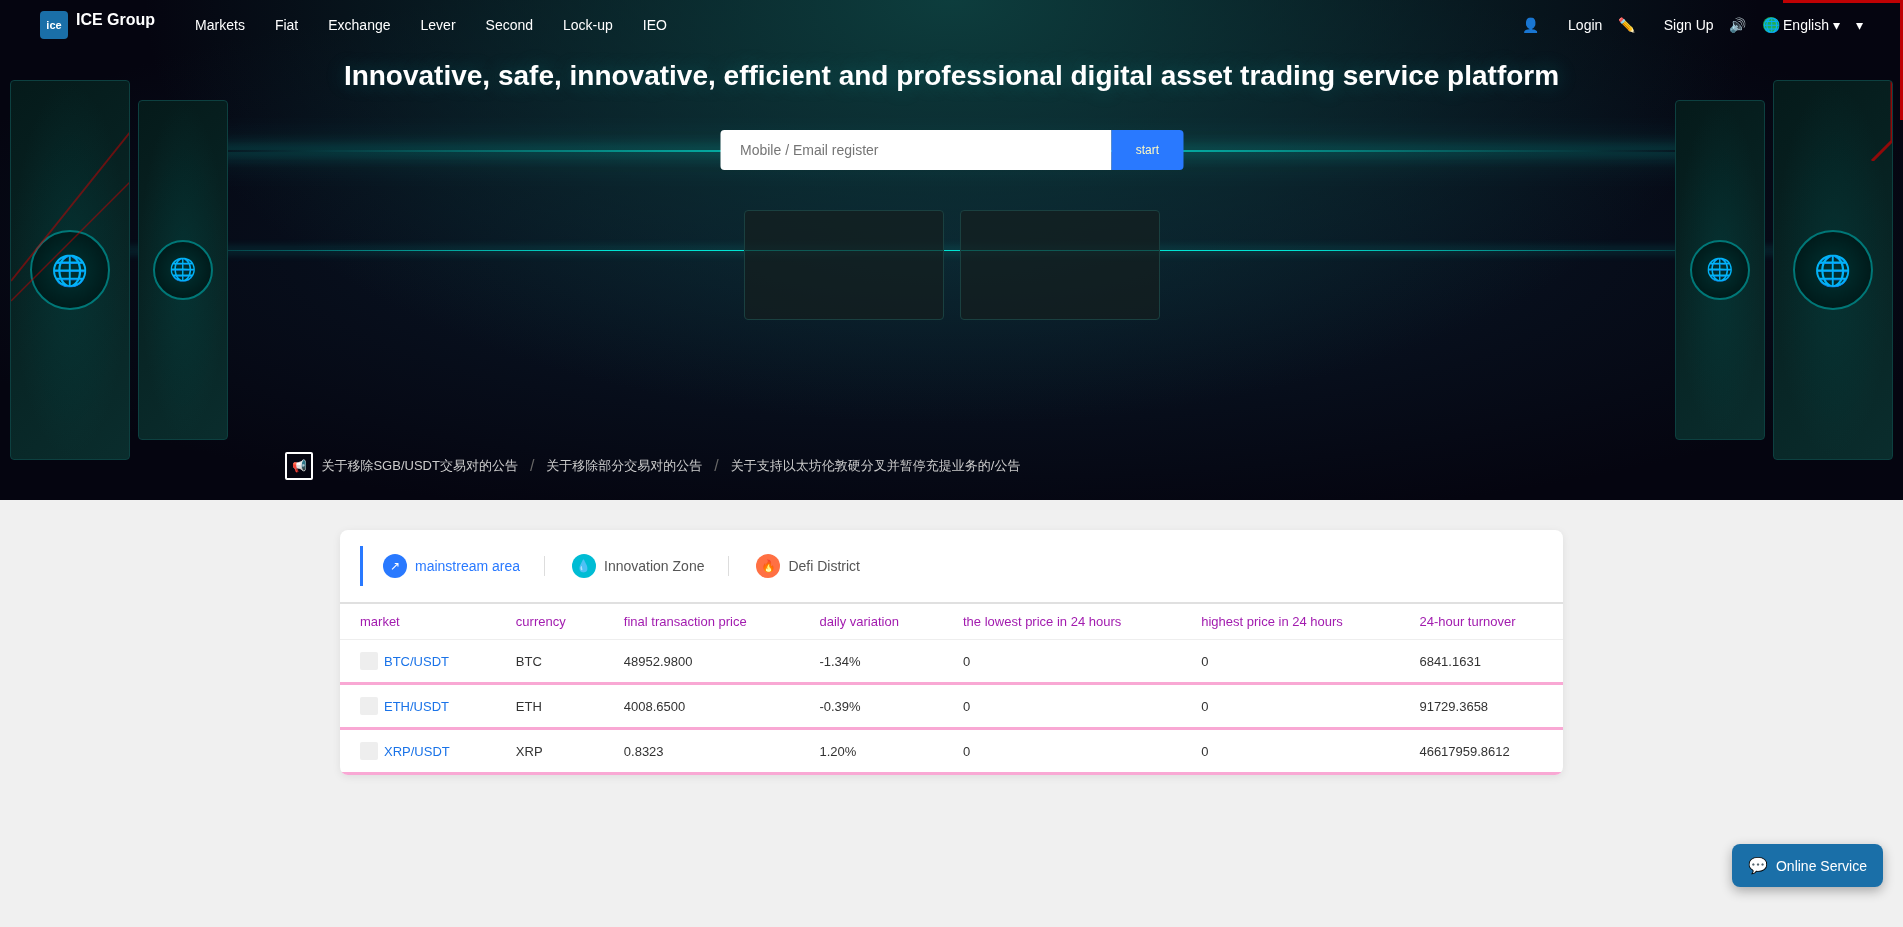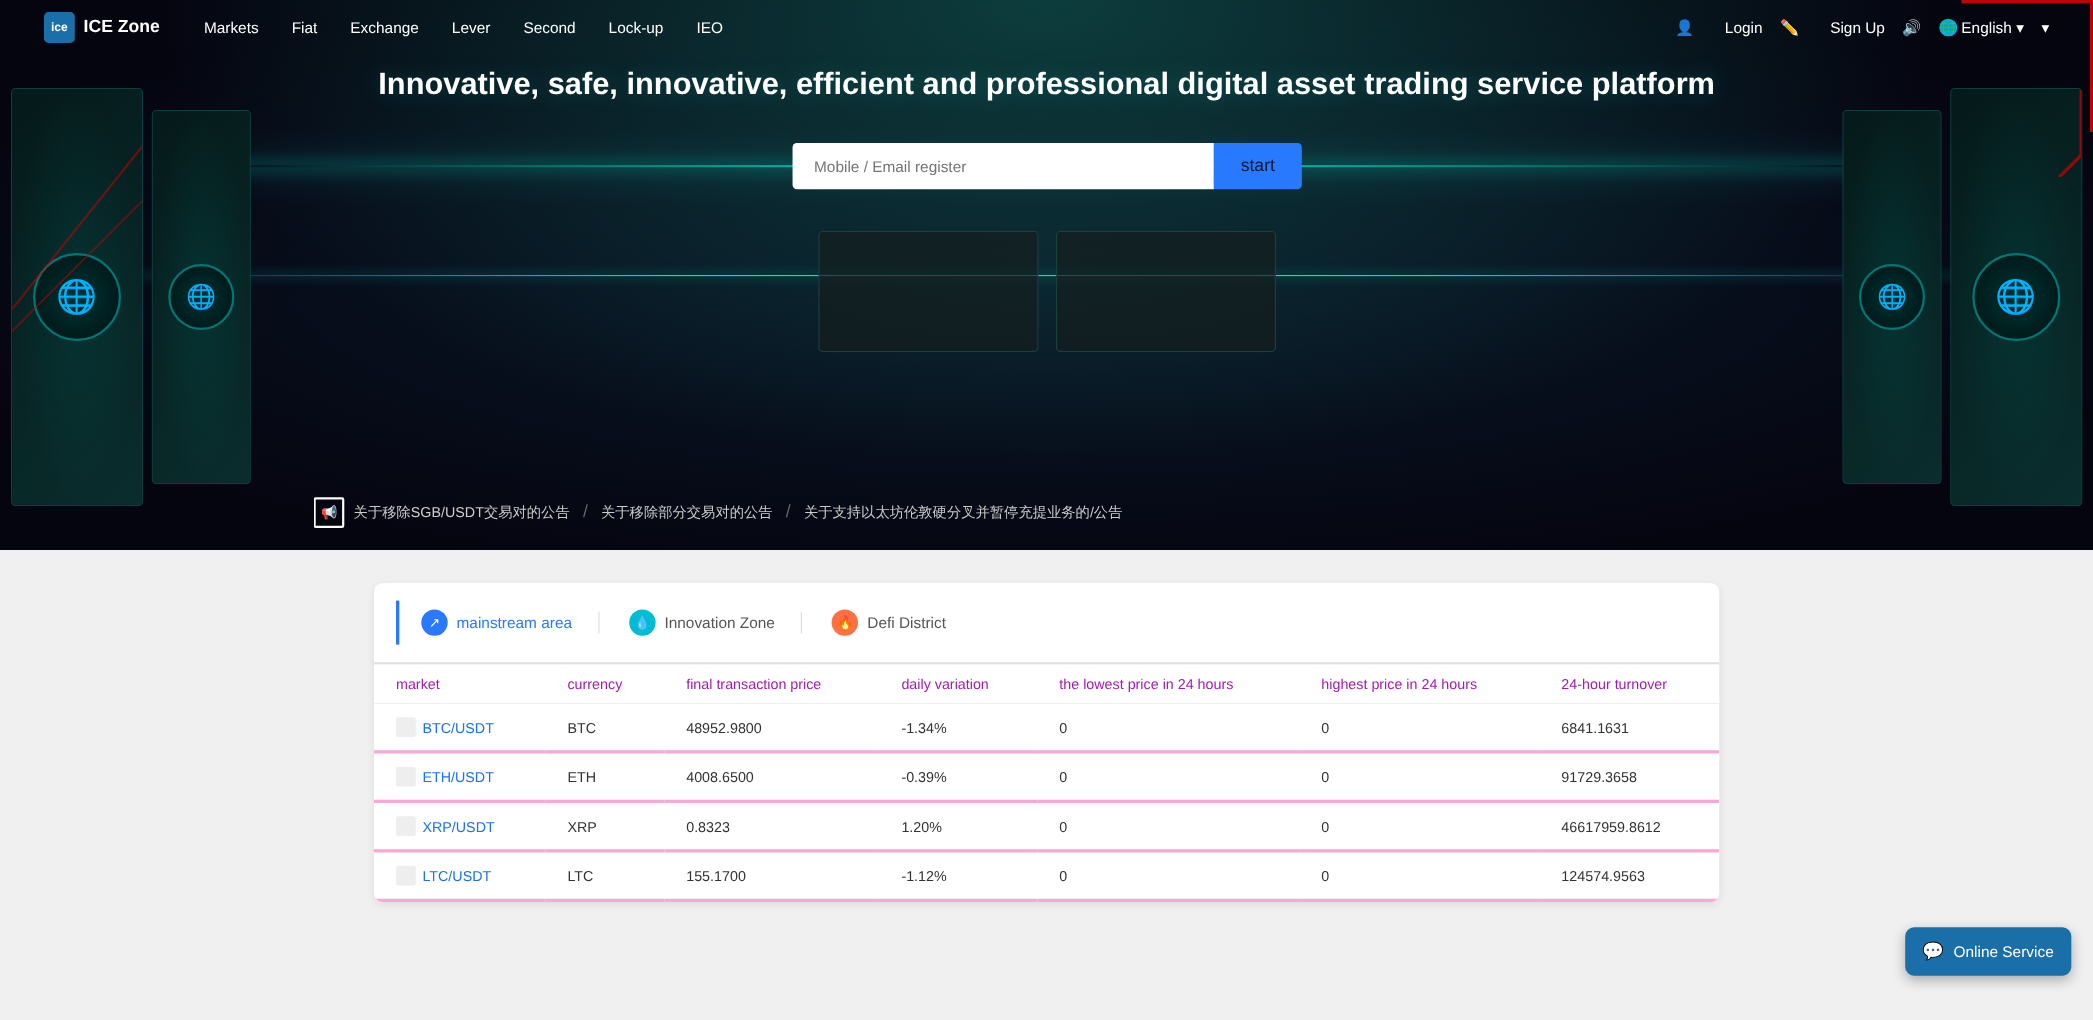--- a/index.html
+++ b/index.html
@@ -11,21 +11,21 @@
       top: 0; left: 0; right: 0;
       z-index: 10;
       display: flex;
       align-items: center;
       padding: 0 40px;
       height: 50px;
       background: transparent;
     }
     .navbar-logo {
       display: flex;
-      align-items: center;
+      align-items: flex-start;
       gap: 8px;
       color: #fff;
       font-weight: bold;
       font-size: 16px;
       margin-right: 40px;
     }
     .logo-icon {
       width: 28px; height: 28px;
       background: #1a6fa8;
       border-radius: 4px;
@@ -164,24 +164,24 @@
       border: none;
       outline: none;
       font-size: 14px;
       color: #555;
       background: #fff;
       border-radius: 4px 0 0 4px;
     }
     .hero-search button {
       padding: 12px 24px;
       background: #2979ff;
-      color: #0f172a;
+      color: #fef9c3;
       border: none;
       cursor: pointer;
-      font-size: 16px;
+      font-size: 12px;
       border-radius: 0 4px 4px 0;
     }
 
     
     .hero-banners {
       position: absolute;
       top: 210px;
       left: 50%;
       transform: translateX(-50%);
       display: flex;
@@ -331,21 +331,21 @@
   <div class="hero-bg"></div>
   <div class="hero-lines"></div>
 
   <div class="hero-corner-tl"></div>
 
   <nav class="navbar">
     <div class="navbar-logo">
       <div class="logo-icon">
         <span>ice</span>
       </div>
-      <span>ICE Zone</span>
+      <span>ICE Group</span>
     </div>
     <div class="navbar-nav">
       <a>Markets</a>
       <a>Fiat</a>
       <a>Exchange</a>
       <a>Lever</a>
       <a>Second</a>
       <a>Lock-up</a>
       <a>IEO</a>
     </div>
@@ -489,34 +489,20 @@
           <span>XRP/USDT</span>
         </span>
       </td>
       <td>XRP</td>
       <td>0.8323</td>
       <td class="change-positive">1.20%</td>
       <td>0</td>
       <td>0</td>
       <td>46617959.8612</td>
     </tr>
-          <tr>
-      <td>
-        <span class="pair-name">
-          <span class="pair-icon"></span>
-          <span>LTC/USDT</span>
-        </span>
-      </td>
-      <td>LTC</td>
-      <td>155.1700</td>
-      <td class="change-negative">-1.12%</td>
-      <td>0</td>
-      <td>0</td>
-      <td>124574.9563</td>
-    </tr>
         </tbody>
     </table>
   </div>
 </div>
 
 <div class="online-service-btn">
   <span class="chat-icon">💬</span>
   <span>Online Service</span>
 </div>
 

